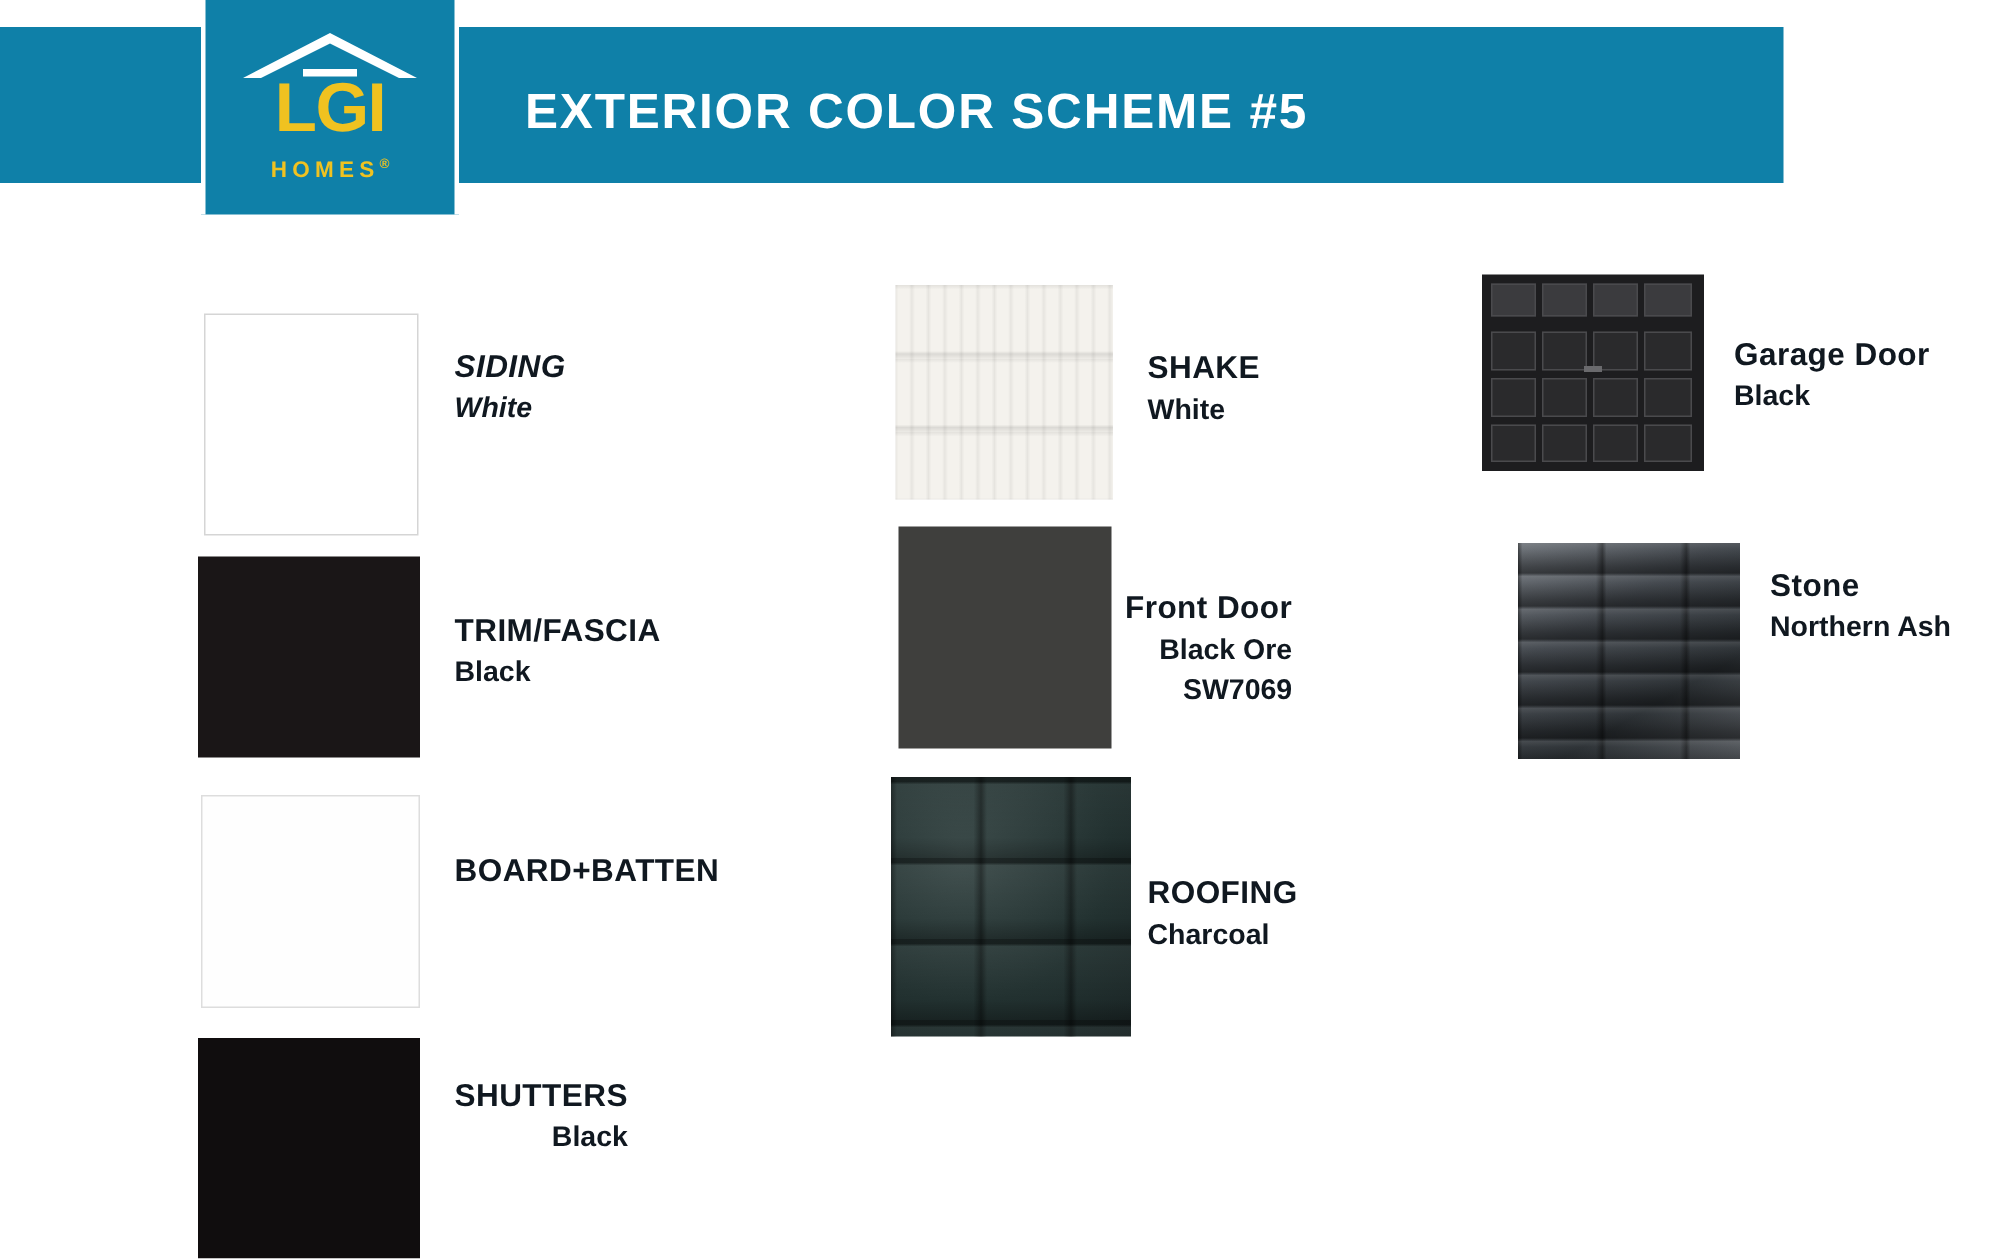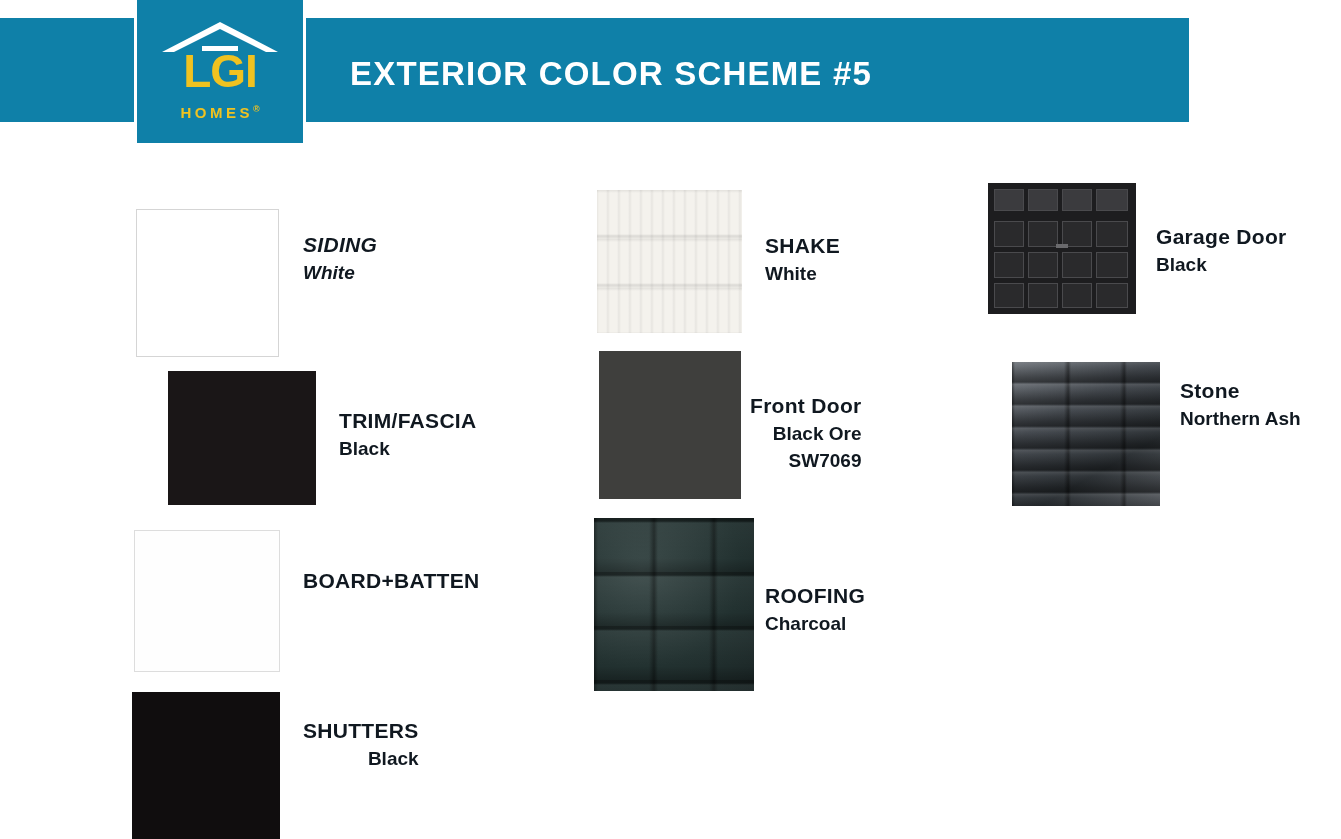--- a/index.html
+++ b/index.html
@@ -168,21 +168,21 @@
 </div>
 
 <div class="swatch-item" style="left:136px; top:209px; width:500px; height:148px;font-style:italic;">
   <div class="swatch" style="width:143px; height:148px; background:#ffffff; border:1px solid #d5d5d5; box-sizing:border-box;"></div>
   <div class="swatch-text" style="left:167px; top:22px;">
     <div class="swatch-name caps">SIDING</div>
     <div class="swatch-detail">White</div>
   </div>
 </div>
 
-<div class="swatch-item" style="left:132px; top:371px; width:500px; height:134px;margin-left:36px;">
+<div class="swatch-item" style="left:132px; top:371px; width:500px; height:134px;">
   <div class="swatch" style="width:148px; height:134px; background:#1a1617;"></div>
   <div class="swatch-text" style="left:171px; top:36px;">
     <div class="swatch-name caps">TRIM/FASCIA</div>
     <div class="swatch-detail">Black</div>
   </div>
 </div>
 
 <div class="swatch-item" style="left:134px; top:530px; width:500px; height:142px;text-decoration:underline;">
   <div class="swatch" style="width:146px; height:142px; background:#fefefe; border:1px solid #dddddd; box-sizing:border-box;"></div>
   <div class="swatch-text" style="left:169px; top:37px;">

